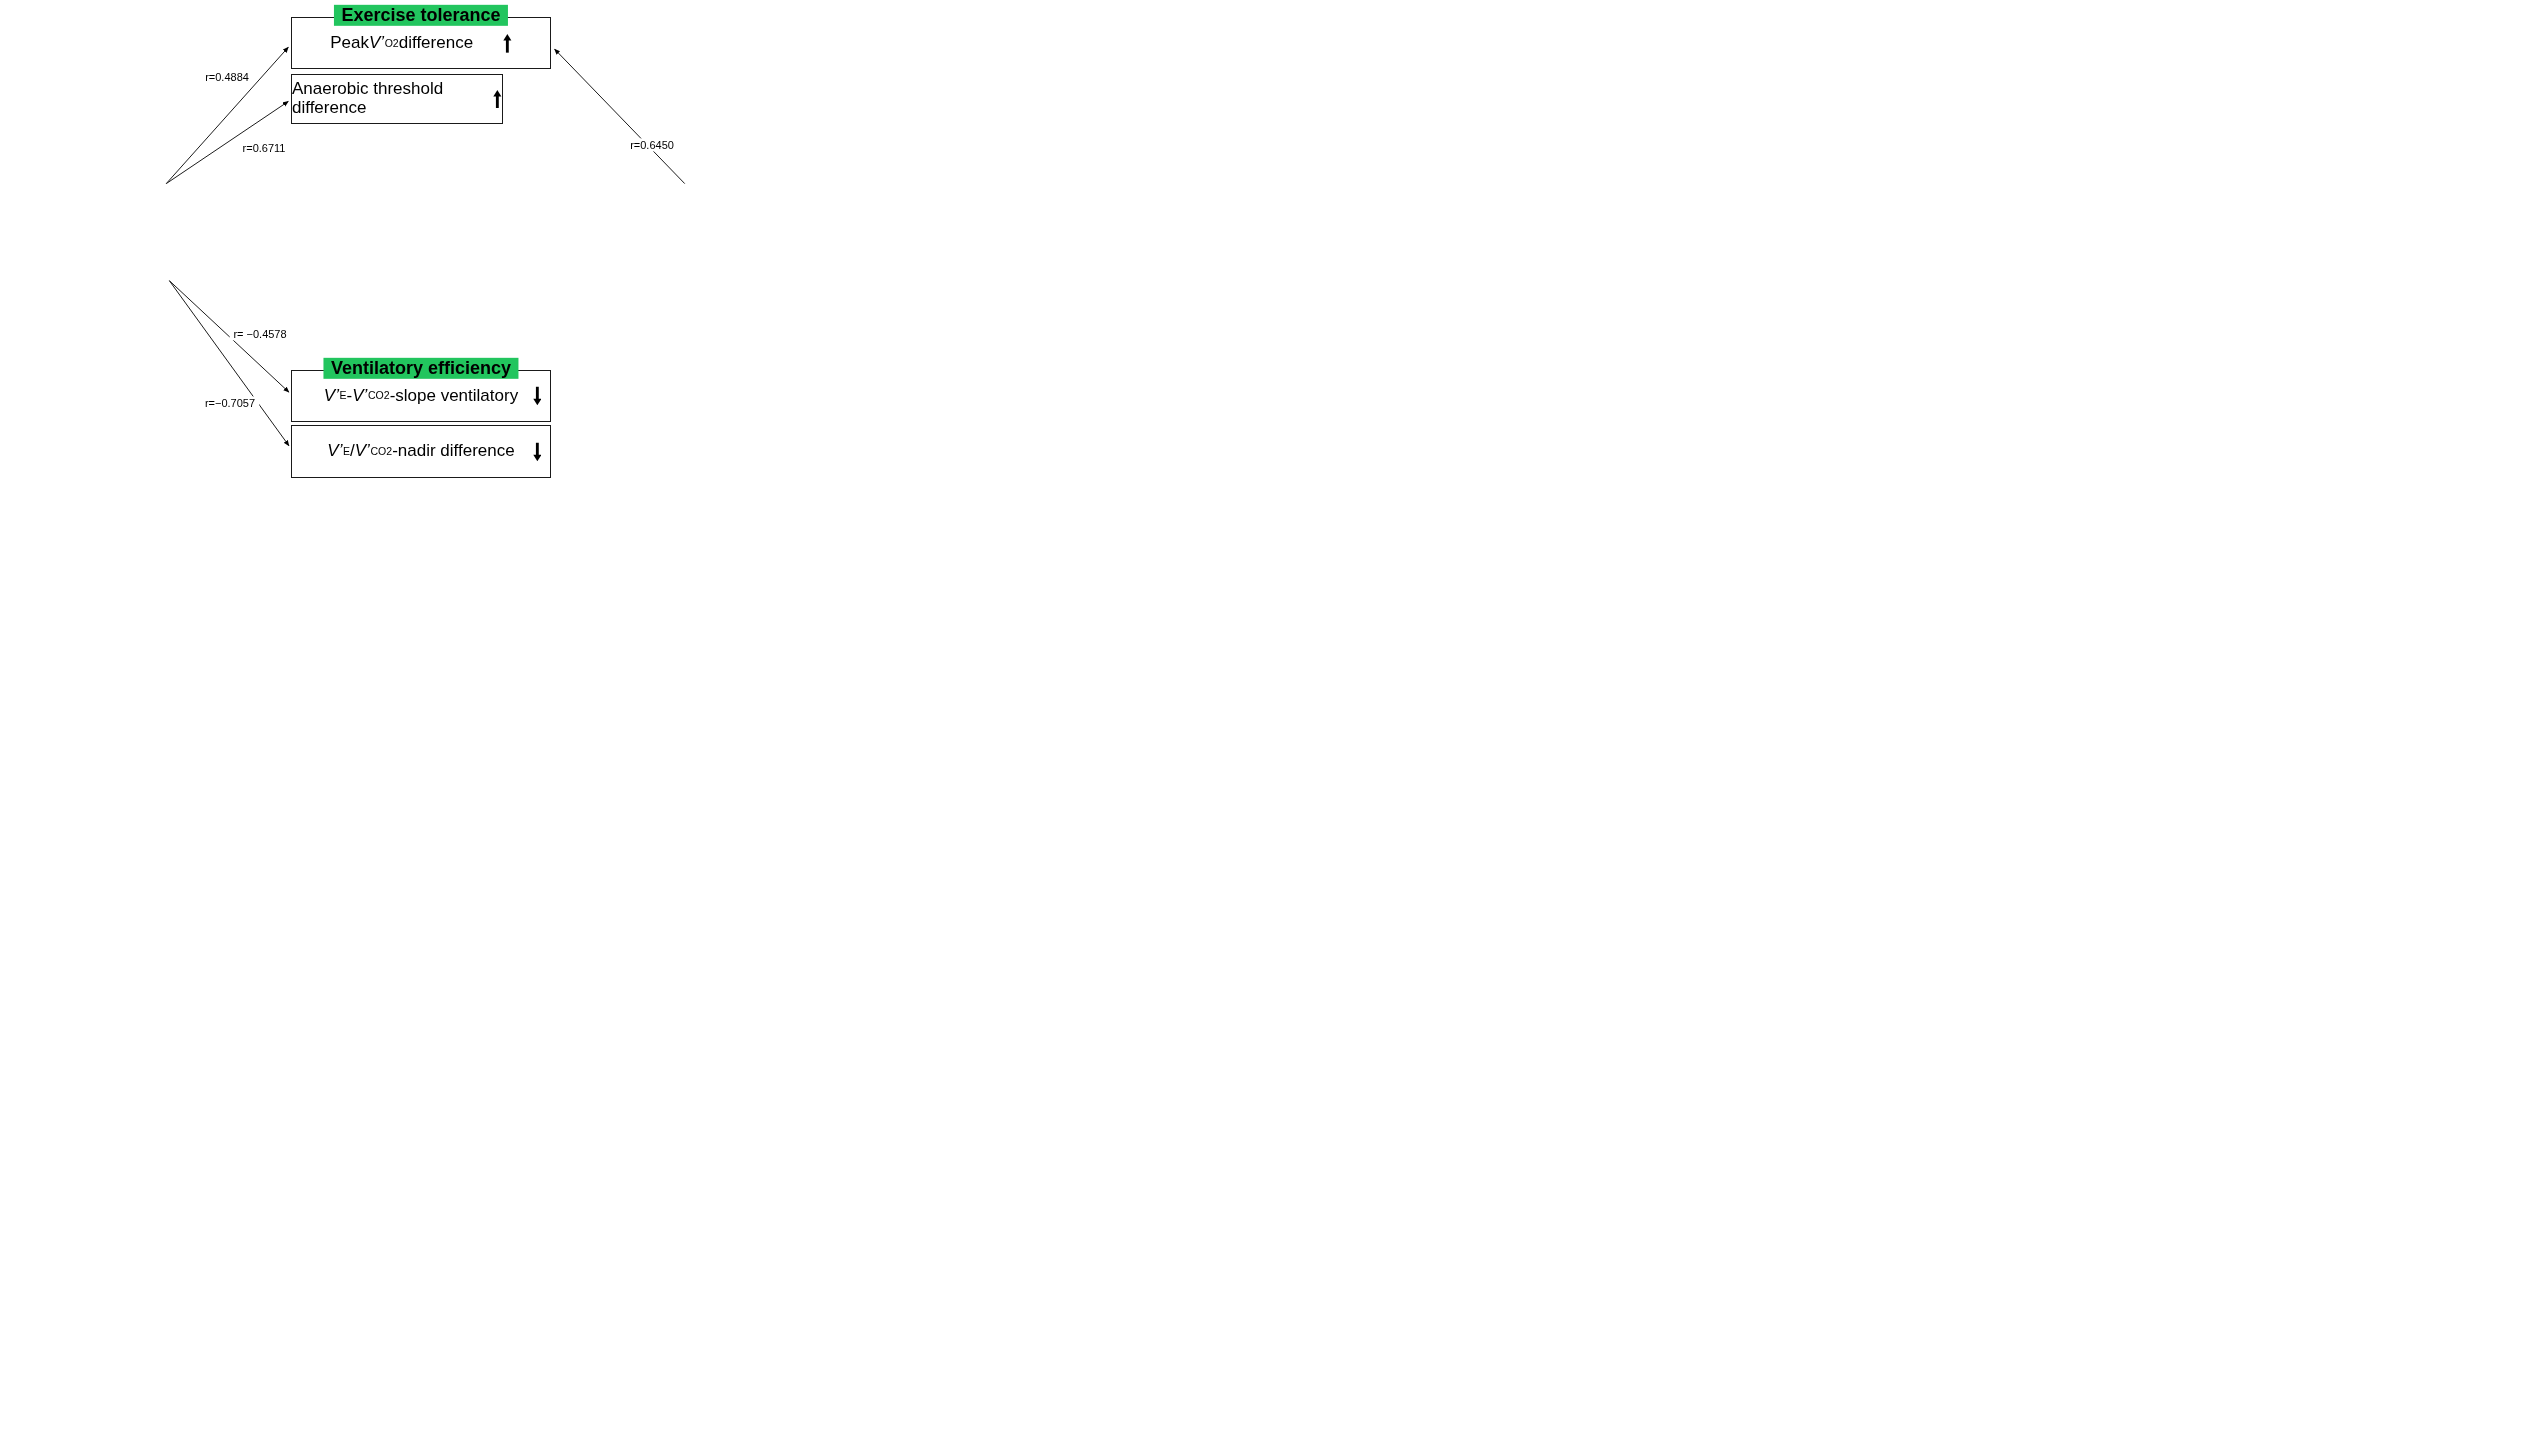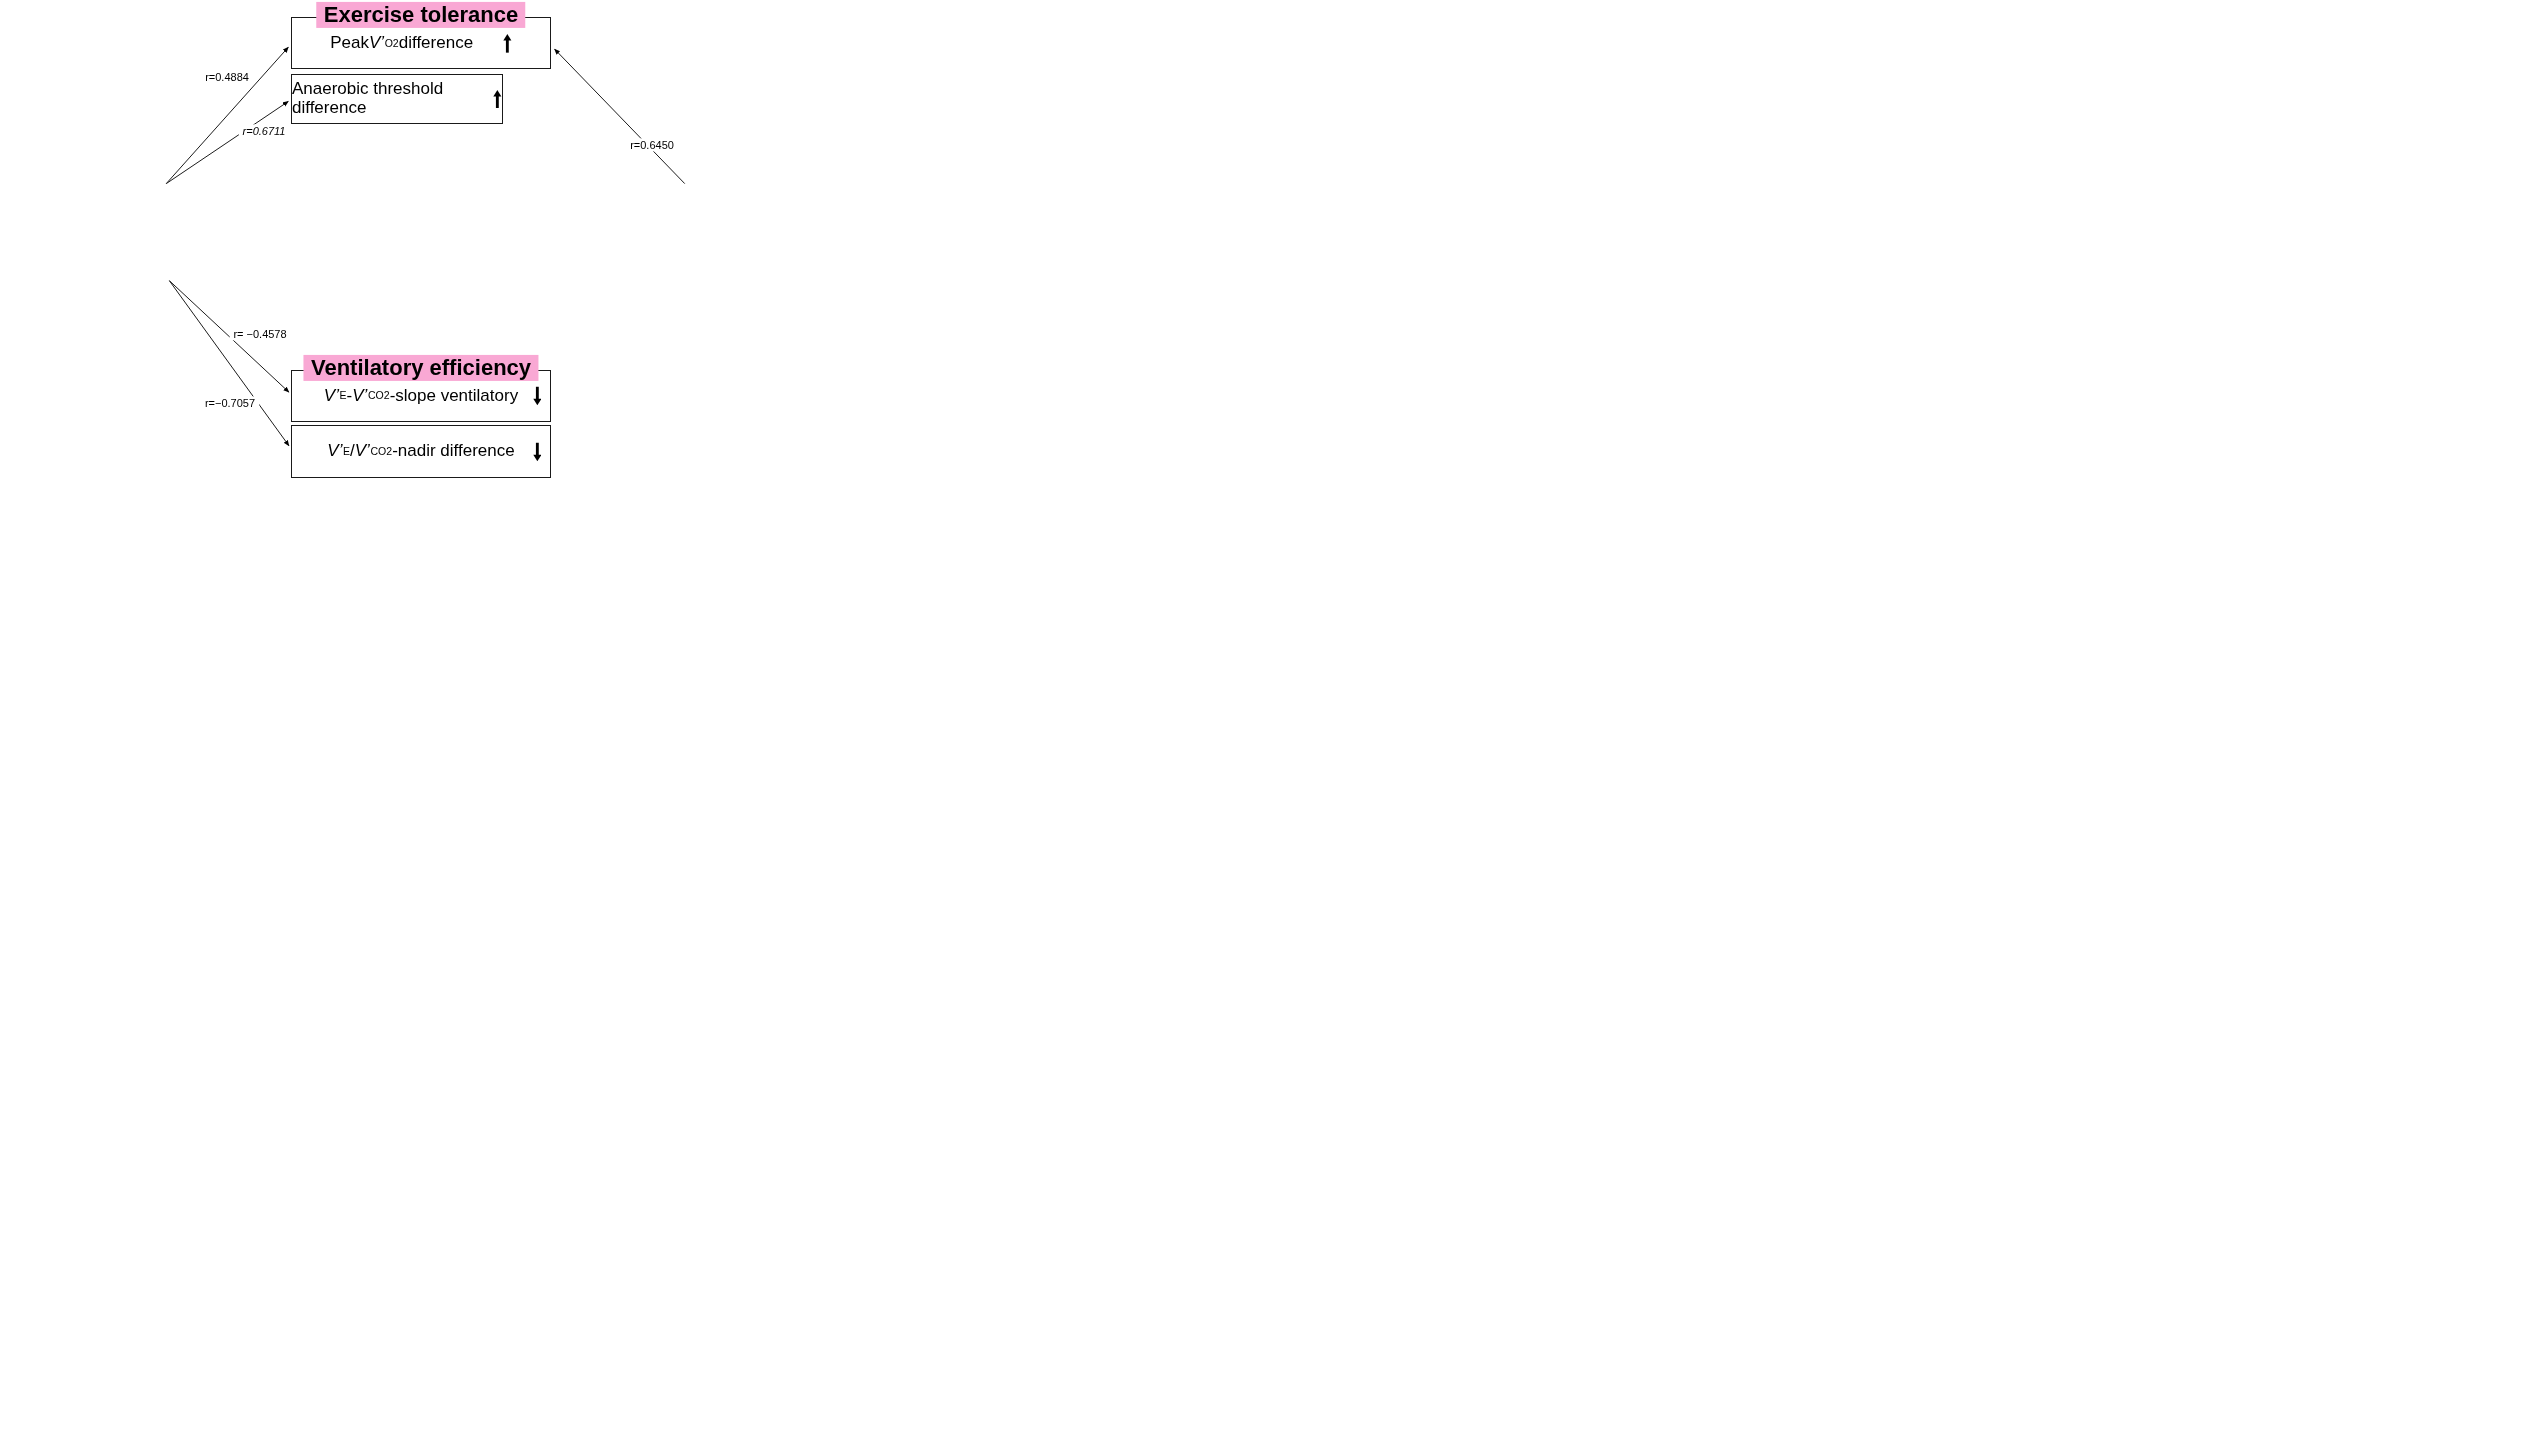--- a/index.html
+++ b/index.html
@@ -26,23 +26,23 @@
     border:1.9px solid #000;
     flex-direction:column;justify-content:space-evenly;
     padding:3.7px 0;
   }
   .bigbox .boxtitle{font-weight:bold;font-size:17.4px;}
   sub{font-size:0.62em;vertical-align:-0.28em;letter-spacing:0;}
   i.v{font-style:italic;padding-right:0.6px;}
   .grouptitle{
     position:absolute;
     transform:translate(-50%,-58%);
-    background:#f9a8d4;
+    background:#22c55e;
     padding:0 7.5px;
-    font-weight:bold;font-size:22px;
+    font-weight:bold;font-size:18px;
     white-space:nowrap;
     z-index:3;
   }
   .rlabel{
     position:absolute;
     transform:translate(-50%,-50%);
     background:#ffffff;
     padding:0.6px 3.7px;
     font-size:11px;
     white-space:nowrap;
@@ -125,21 +125,21 @@
         <span>-nadir difference</span>
       </span>
     <svg class="fatarrow arr-abs" width="8.7" height="19.3" viewBox="0 0 14 30">
       <polygon points="7,30 0.5,19.5 13.5,19.5" fill="#000"></polygon>
       <rect x="4.7" y="0" width="4.6" height="21" fill="#000"></rect>
     </svg>
   </div>
 
   <div class="rlabel" style="left:227px;top:77px;">r=0.4884</div>
 
-  <div class="rlabel" style="left:264px;top:131px;font-style:italic;">r=0.6711</div>
+  <div class="rlabel" style="left:264px;top:148px;">r=0.6711</div>
 
   <div class="rlabel" style="left:652px;top:145px;">r=0.6450</div>
 
   <div class="rlabel" style="left:260px;top:334px;">r= −0.4578</div>
 
   <div class="rlabel" style="left:230px;top:403px;">r=−0.7057</div>
 
 </div>
 
 

